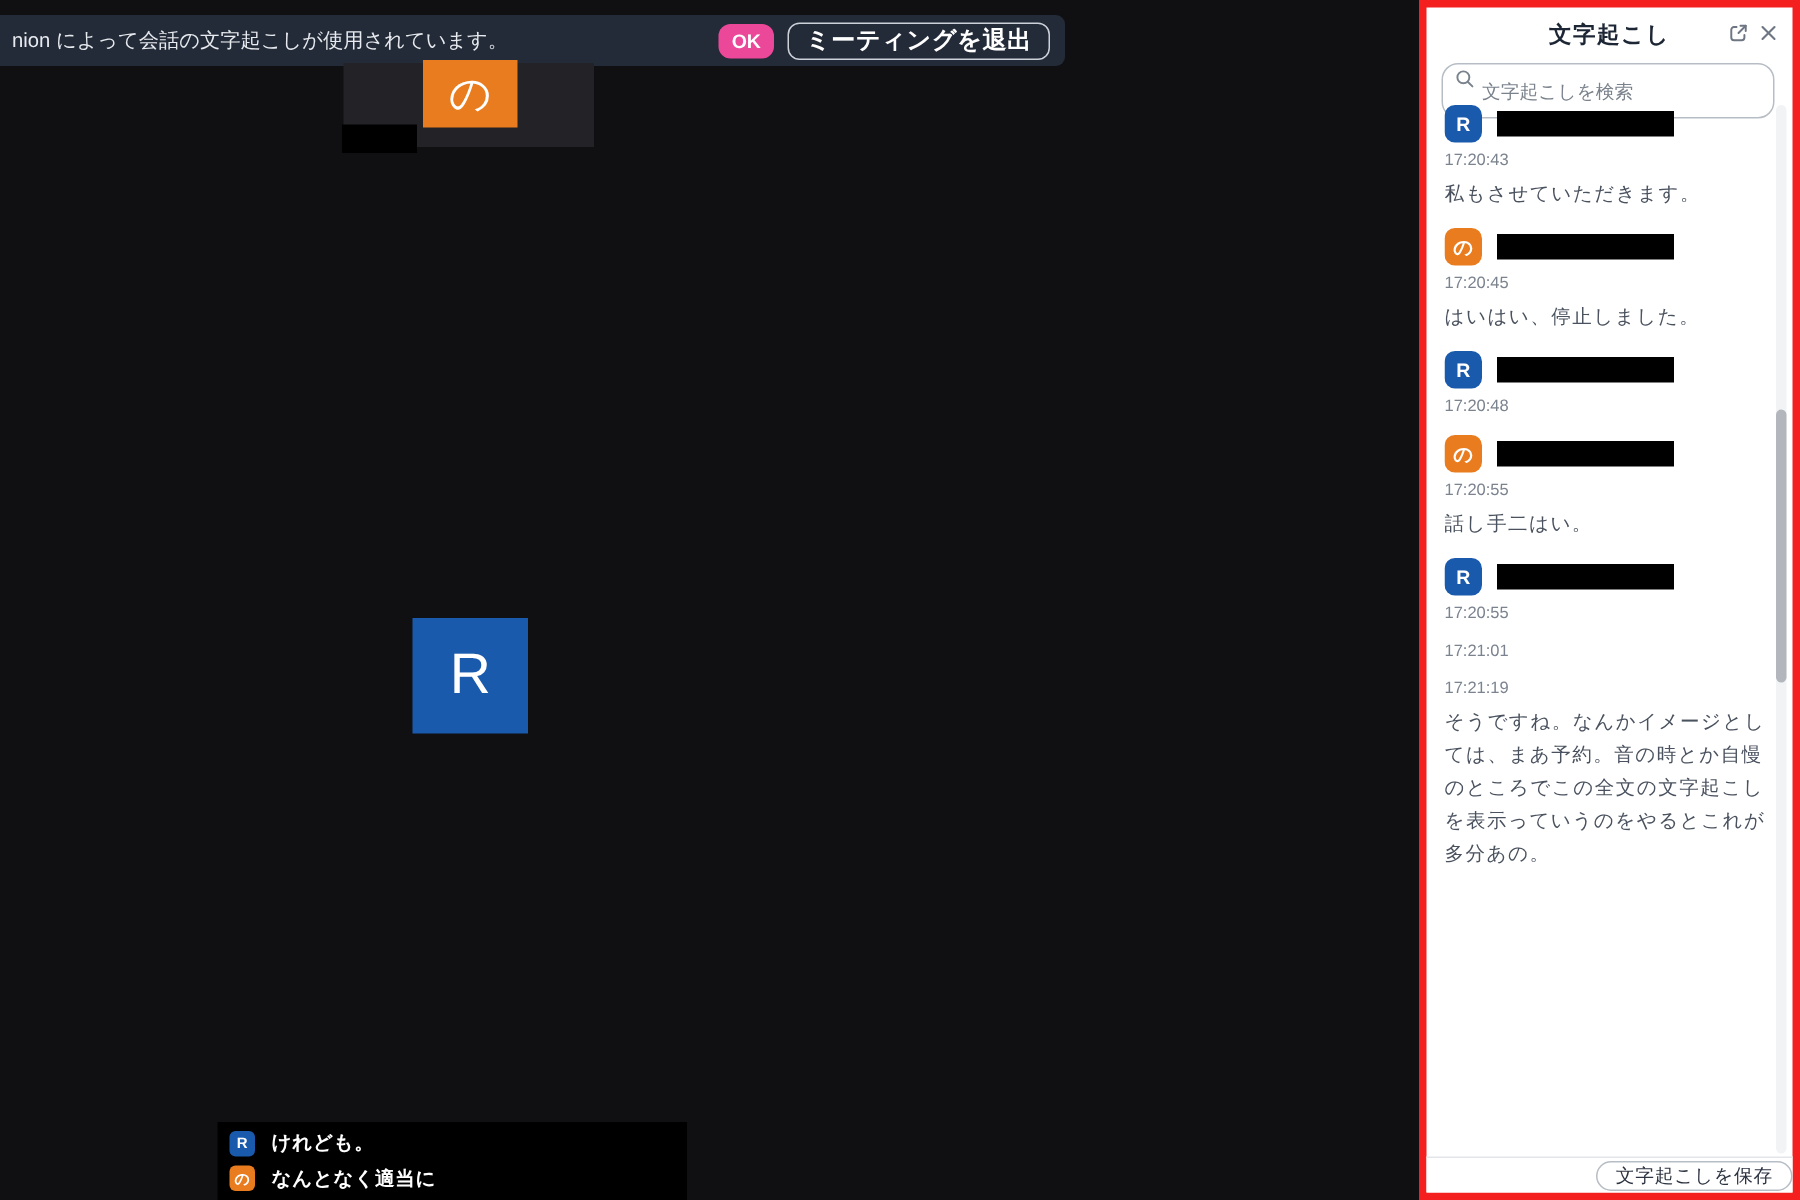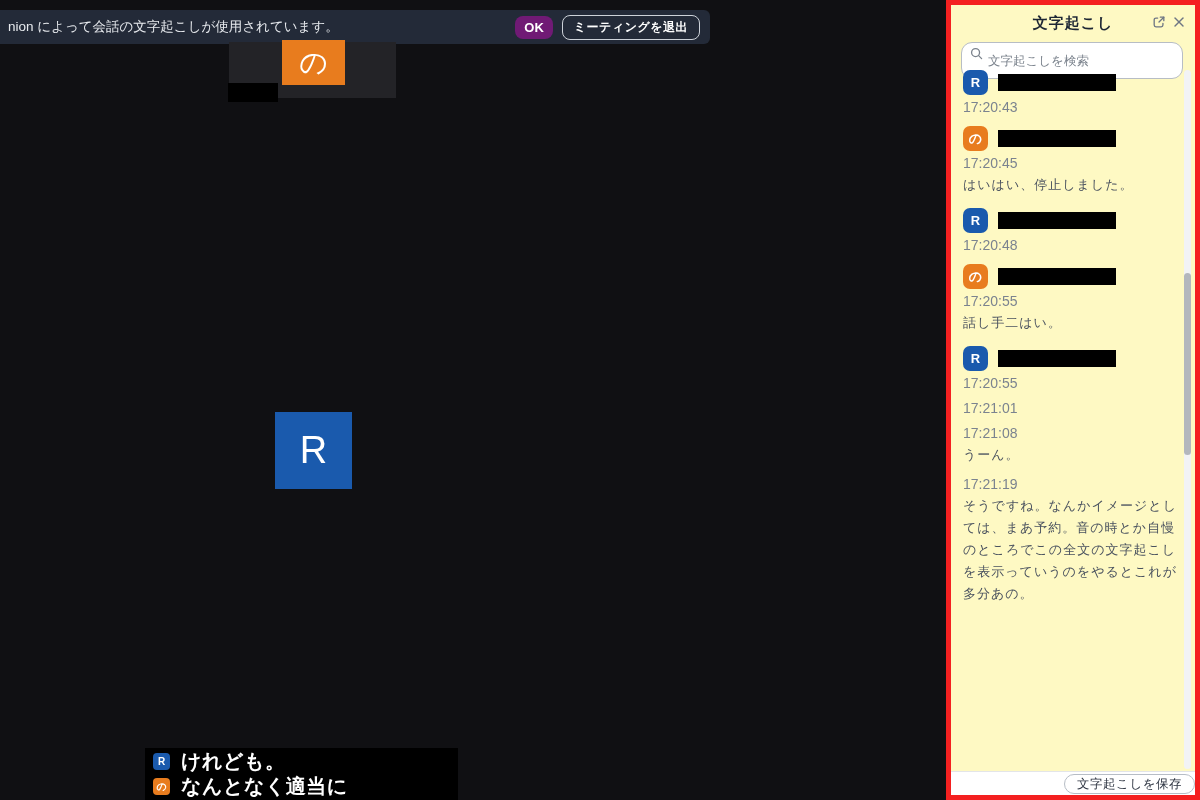--- a/index.html
+++ b/index.html
@@ -8,47 +8,47 @@
   #app { position:relative; width:1200px; height:800px; }
 
   
   .stage { position:absolute; left:0; top:0; width:946px; height:800px; background:#101013; }
 
   .notif { position:absolute; left:0; top:10px; width:710px; height:34px;
     background:#232a38; border-radius:0 6px 6px 0;
     display:flex; align-items:center; padding:0 10px 0 8px; gap:9px; }
   .notif-text { color:#e7eaee; font-size:13.5px; flex:1 1 auto; white-space:nowrap; overflow:hidden; }
   .ok-btn { flex:0 0 auto; height:23px; min-width:36px; padding:0 9px; border:none; border-radius:8px;
-    background:#701a75; color:#fff; font-size:13px; font-weight:bold; cursor:pointer;
+    background:#ec4899; color:#fff; font-size:13px; font-weight:bold; cursor:pointer;
     font-family:inherit; }
   .leave-btn { flex:0 0 auto; height:25px; padding:0 11px; border:1.5px solid #cdd2d9; border-radius:8px;
-    background:transparent; color:#fff; font-size:12px; font-weight:bold; cursor:pointer;
+    background:transparent; color:#fff; font-size:16px; font-weight:bold; cursor:pointer;
     font-family:Liberation Sans, sans-serif; letter-spacing:0.5px; }
 
   .top-tile { position:absolute; left:229px; top:42px; width:167px; height:56px; background:#232327; }
   .top-tile-avatar { position:absolute; left:53px; top:-2px; width:63px; height:45px;
     display:flex; align-items:center; justify-content:center;
     color:#fff; font-size:28px; overflow:hidden; }
   .top-tile-label { position:absolute; left:-1px; top:41px; width:50px; height:19px; background:#000; }
 
   .center-avatar { position:absolute; left:275px; top:412px; width:77px; height:77px;
     display:flex; align-items:center; justify-content:center;
     color:#fff; font-size:38px; font-weight:500; }
 
   .captions { position:absolute; left:145px; top:748px; width:313px; height:52px; background:#000;
     display:flex; flex-direction:column; justify-content:center; gap:3px; padding:4px 8px; }
   .cap-row { display:flex; align-items:center; gap:11px; height:22px; }
   .cap-avatar { width:17px; height:17px; border-radius:4px; flex:0 0 auto;
     display:flex; align-items:center; justify-content:center;
     color:#fff; font-size:10px; font-weight:bold; }
-  .cap-text { color:#fff; font-size:20px; font-weight:bold; letter-spacing:0.5px; }
+  .cap-text { color:#fff; font-size:13px; font-weight:bold; letter-spacing:0.5px; }
 
   
   .panel { position:absolute; left:946px; top:0; width:254px; height:800px;
-    background:#fef9c3; border:5px solid #f42020; }
+    background:#ffffff; border:5px solid #f42020; }
 
   .panel-header { position:absolute; left:0; top:7px; right:0; height:24px; }
   .panel-title { position:absolute; left:0; right:0; top:2px; text-align:center;
     color:#1d2634; font-size:15px; font-weight:bold; letter-spacing:1px; }
   .icon-btn { position:absolute; top:1px; width:18px; height:18px; border:none; background:transparent;
     cursor:pointer; display:flex; align-items:center; justify-content:center; padding:0; }
   .popout-btn { right:27px; }
   .close-btn { right:7px; }
 
   .search-wrap { position:absolute; left:10px; right:12px; top:37px; height:37px; }
@@ -58,21 +58,21 @@
   .search-wrap input::placeholder { color:#7a828c; }
   .search-icon { position:absolute; left:9px; top:4px; pointer-events:none; }
 
   .list { position:absolute; left:12px; right:18px; top:65px; bottom:24px; overflow:hidden; }
   .entry { margin-bottom:12px; }
   .entry-header { display:flex; align-items:center; gap:10px; height:25px; margin-bottom:6px; }
   .avatar-sq { width:25px; height:25px; border-radius:7px; flex:0 0 auto;
     display:flex; align-items:center; justify-content:center;
     color:#fff; font-size:13px; font-weight:bold; }
   .redacted { width:118px; height:17px; background:#000; }
-  .time { font-size:14px; line-height:13px; color:#7b838f; margin-bottom:4px; }
+  .time { font-size:11px; line-height:13px; color:#7b838f; margin-bottom:4px; }
   .msg { font-size:13px; line-height:22px; color:#4a525f; letter-spacing:1px; }
 
   .scroll-track { position:absolute; right:4px; top:65px; bottom:26px; width:7px;
     background:#f2f3f5; border-radius:4px; }
   .scroll-thumb { position:absolute; left:0; top:203px; width:7px; height:182px;
     background:#b3b7bd; border-radius:4px; cursor:pointer; }
 
   .panel-footer { position:absolute; left:0; right:0; bottom:0; height:24px; background:#fff;
     border-top:1px solid #e3e5e8; display:flex; align-items:flex-start; justify-content:flex-end; }
   .save-btn { margin-top:2px; height:20px; padding:0 12px; background:#fff;
@@ -141,20 +141,21 @@
       <input type="text" placeholder="文字起こしを検索" style="">
     </div>
 
     <div class="list" id="transcript-list">
   <div class="entry">
     <div class="entry-header">
       <span class="avatar-sq" style="background: rgb(26, 90, 173);">R</span>
       <span class="redacted"></span>
     </div>
     <div class="time">17:20:43</div>
+    <div class="msg">私もさせていただきます。</div>
   </div>
 
   <div class="entry">
     <div class="entry-header">
       <span class="avatar-sq" style="background: rgb(232, 124, 30);">の</span>
       <span class="redacted"></span>
     </div>
     <div class="time">17:20:45</div>
     <div class="msg">はいはい、停止しました。</div>
   </div>
@@ -182,25 +183,20 @@
       <span class="redacted"></span>
     </div>
     <div class="time">17:20:55</div>
   </div>
 
   <div class="entry">
 
     <div class="time">17:21:01</div>
   </div>
 
-  <div class="entry">
-
-    <div class="time">17:21:08</div>
-    <div class="msg">うーん。</div>
-  </div>
 
   <div class="entry">
 
     <div class="time">17:21:19</div>
     <div class="msg">そうですね。なんかイメージとしては、まあ予約。音の時とか自慢のところでこの全文の文字起こしを表示っていうのをやるとこれが多分あの。</div>
   </div>
 
 </div>
 
     <div class="scroll-track">

